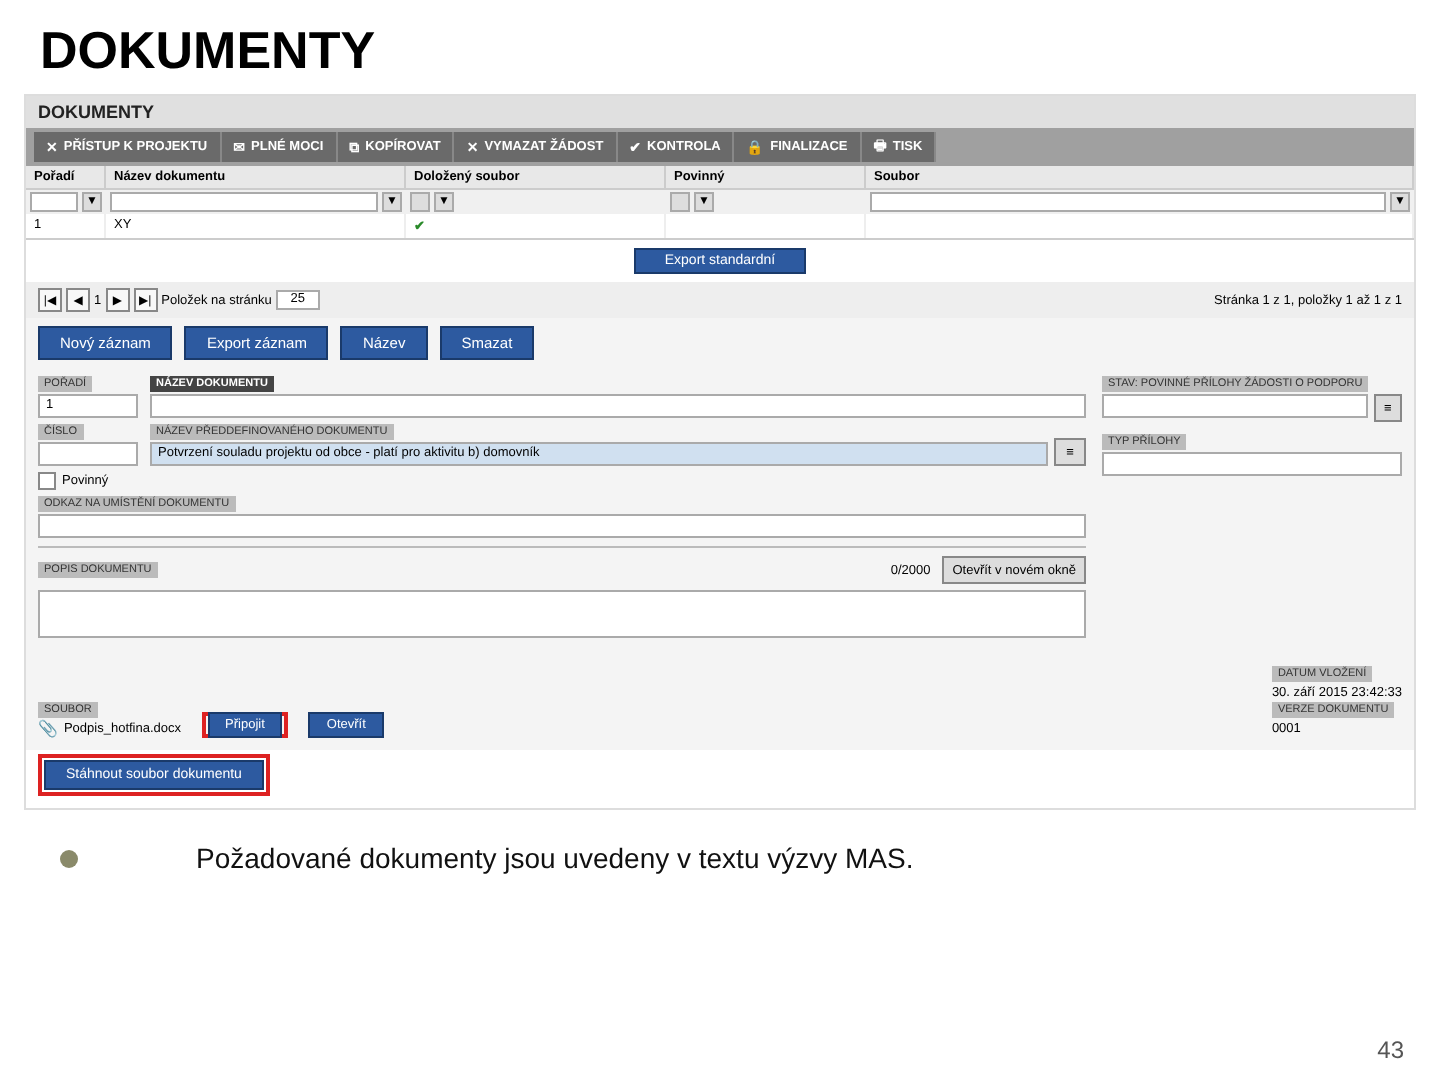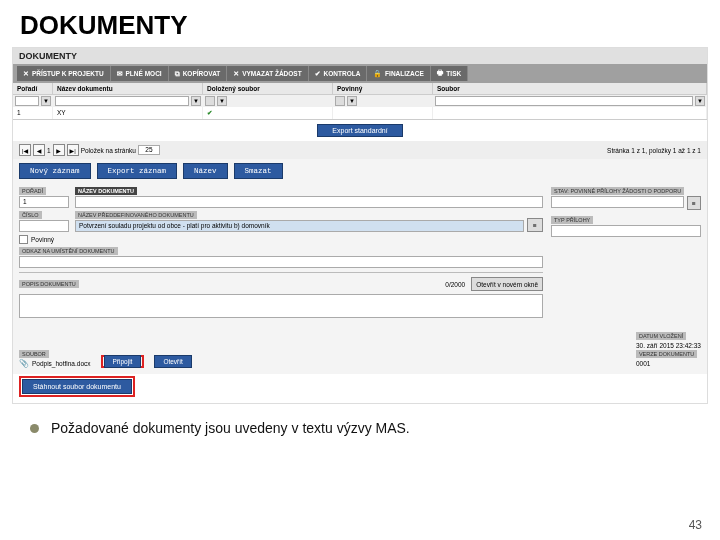--- a/index.html
+++ b/index.html
@@ -17,21 +17,21 @@
   .fbox { background: #fff; border: 1px solid #aaa; height: 10px; flex: 1; }
   .fico { width: 10px; height: 10px; background: #ddd; border: 1px solid #aaa; display: inline-flex; align-items: center; justify-content: center; font-size: 6px; }
   .row1 { display: flex; background: #fff; border-bottom: 1px solid #ccc; }
   .row1 > div { padding: 2px 4px; border-right: 1px solid #eee; font-size: 6.5px; }
   .export-row { text-align: center; padding: 4px; }
   .export-btn { background: #2d5aa0; color: #fff; padding: 2px 14px; font-size: 7px; display: inline-block; border: 1px solid #1a3a6a; }
   .pager { display: flex; align-items: center; gap: 4px; padding: 3px 6px; background: #eee; font-size: 6.5px; justify-content: space-between; }
   .pager-left { display: flex; gap: 2px; align-items: center; }
   .pg-btn { width: 12px; height: 12px; border: 1px solid #888; background: #f8f8f8; display: inline-flex; align-items: center; justify-content: center; font-size: 6px; }
   .action-bar { display: flex; gap: 6px; padding: 4px 6px; background: #f4f4f4; }
-  .act-btn { background: #2d5aa0; color: #fff; padding: 3px 10px; font-size: 7.5px; border: 1px solid #1a3a6a; font-family: Liberation Mono, monospace; }
+  .act-btn { background: #2d5aa0; color: #fff; padding: 3px 10px; font-size: 7.5px; border: 1px solid #1a3a6a; }
   .form { background: #f4f4f4; padding: 4px 6px 8px; display: flex; gap: 8px; font-size: 6.5px; }
   .form-left { flex: 1; }
   .form-right { width: 150px; }
   .frow { display: flex; gap: 6px; margin-bottom: 3px; }
   .fgrp { flex: 1; }
   .required { background: #444; color: #fff; padding: 1px 3px; font-size: 5.5px; font-weight: bold; display: inline-block; margin-bottom: 1px; }
   .optional { background: #bbb; color: #333; padding: 1px 3px; font-size: 5.5px; display: inline-block; margin-bottom: 1px; }
   .finput { background: #fff; border: 1px solid #aaa; height: 12px; width: 100%; padding: 1px 3px; font-size: 6.5px; }
   .finput.blue { background: #d0e0f0; }
   .side-btn { width: 16px; height: 14px; background: #ddd; border: 1px solid #888; display: inline-flex; align-items: center; justify-content: center; }
@@ -43,21 +43,21 @@
   .footer-form { display: flex; justify-content: space-between; padding: 6px; background: #f4f4f4; align-items: flex-end; gap: 10px; font-size: 6.5px; }
   .soubor-left { display: flex; align-items: center; gap: 3px; }
   .clip { font-size: 8px; }
   .small-btn { background: #2d5aa0; color: #fff; padding: 2px 8px; font-size: 6.5px; border: 1px solid #1a3a6a; }
   .footer-right { text-align: left; }
   .footer-right .val { padding: 1px 0; }
   .dl-btn { background: #2d5aa0; color: #fff; padding: 3px 10px; font-size: 7px; display: inline-block; border: 1px solid #1a3a6a; margin: 2px 6px 6px; }
   .bullets { padding: 16px 30px 0; }
   .bullets .b { display: flex; align-items: flex-start; gap: 12px; margin-bottom: 4px; }
   .bullets .dot { width: 9px; height: 9px; border-radius: 50%; background: #8a8a6a; margin-top: 4px; flex-shrink: 0; }
-  .bullets .txt { font-size: 14px; color: #111; }
+  .bullets .txt { font-size: 14px; color: #111; margin-left: 47px; }
   .pagenum { position: absolute; bottom: 8px; right: 18px; font-size: 12px; color: #555; margin-top: 16px; }
   .c1{width:40px}.c2{width:150px}.c3{width:130px}.c4{width:100px}.c5{flex:1}
   .green-check { color: #2a8a2a; font-weight: bold; }
 </style>
 </head>
 <body>
 
 <div class="slide-title">DOKUMENTY</div>
 
 <div class="app-wrap">

